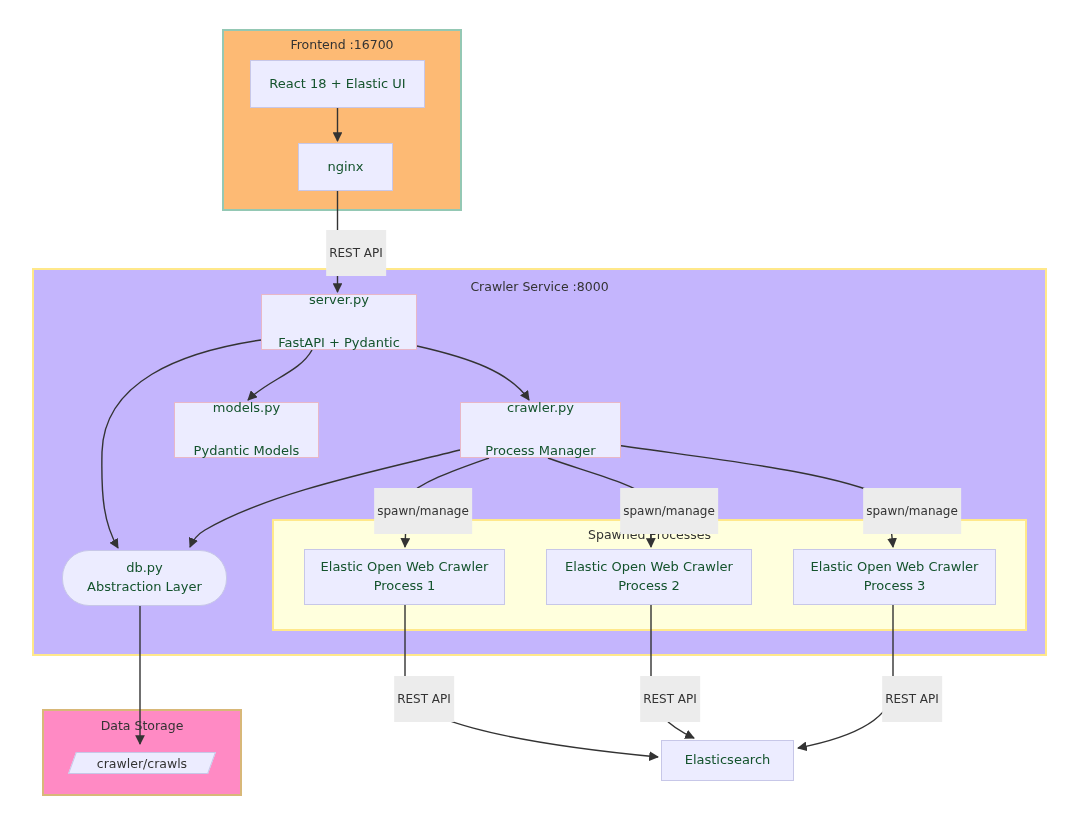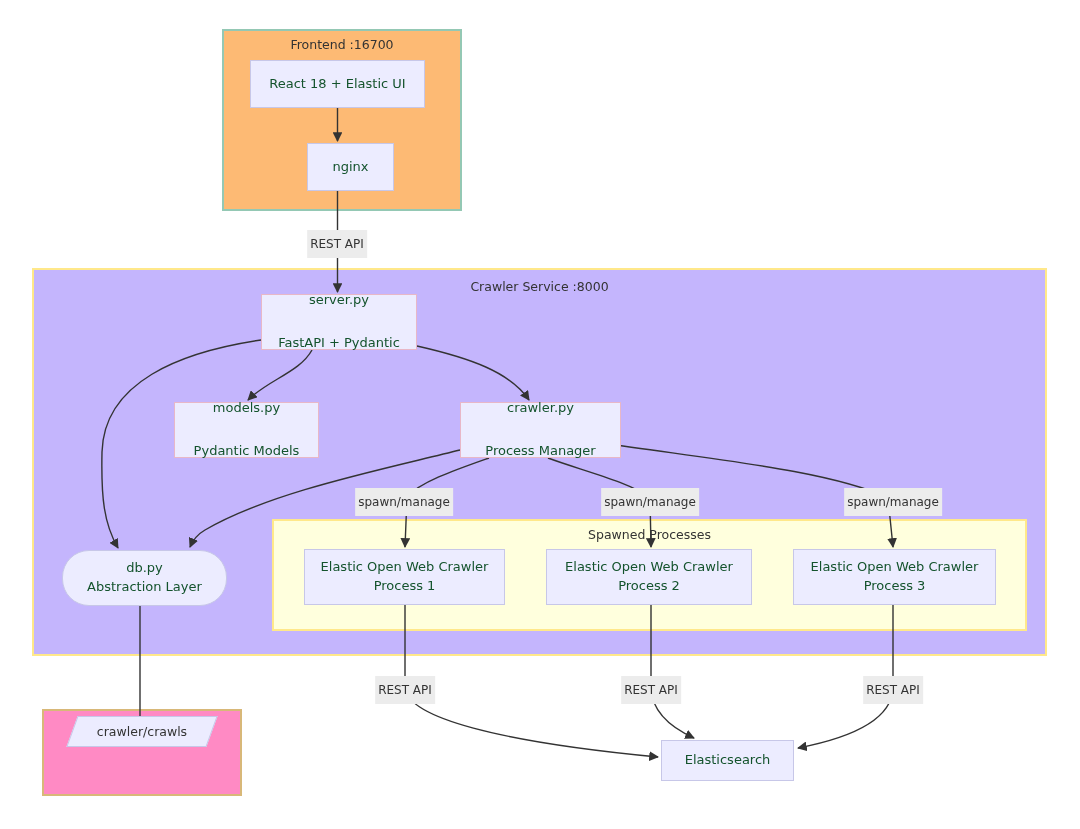--- a/index.html
+++ b/index.html
@@ -90,34 +90,34 @@
     font-size: 13px;
     line-height: 1.45;
     color: #14532d;
     z-index: 6;
     white-space: nowrap;
   }
   .node.pink-border { border-color: #e8b7c7; gap: 24px; }
   .node-line { display: block; }
 
   #node-react   { left: 250px; top: 60px;  width: 175px; height: 48px; }
-  #node-nginx   { left: 307px; top: 143px; width: 87px;  height: 48px; }
+  #node-nginx   { left: 298px; top: 143px; width: 95px;  height: 48px; }
   #node-server  { left: 261px; top: 294px; width: 156px; height: 56px; }
   #node-models  { left: 174px; top: 402px; width: 145px; height: 56px; }
   #node-crawler { left: 460px; top: 402px; width: 161px; height: 56px; }
   #node-db      { left: 62px;  top: 550px; width: 165px; height: 56px; border-radius: 27px; }
   #node-p1      { left: 304px; top: 549px; width: 201px; height: 56px; }
   #node-p2      { left: 546px; top: 549px; width: 206px; height: 56px; }
   #node-p3      { left: 793px; top: 549px; width: 203px; height: 56px; }
   #node-es      { left: 661px; top: 740px; width: 133px; height: 41px; }
 
   
   #node-crawls {
     position: absolute;
-    left: 72px; top: 716px; width: 140px; height: 31px;
+    left: 72px; top: 752px; width: 140px; height: 22px;
     z-index: 6;
     text-decoration: underline;
   }
   #node-crawls .para {
     position: absolute;
     inset: 0;
     background: #ececff;
     border: 1px solid #c7c7e8;
     transform: skewX(-20deg);
   }
@@ -132,24 +132,25 @@
     white-space: nowrap;
   }
 
   
   .edge-label {
     position: absolute;
     background: #ececec;
     color: #333333;
     font-size: 12px;
     line-height: 1.2;
-    padding: 7px 3px;
+    padding: 16px 3px;
     white-space: nowrap;
     z-index: 8;
     transform: translateX(-50%);
+    margin-left: 19px;
   }
 </style>
 </head>
 <body>
 
 <div id="diagram-root">
 
   <div class="cluster" id="cluster-frontend">
     <div class="cluster-title">Frontend :16700</div>
   </div>

